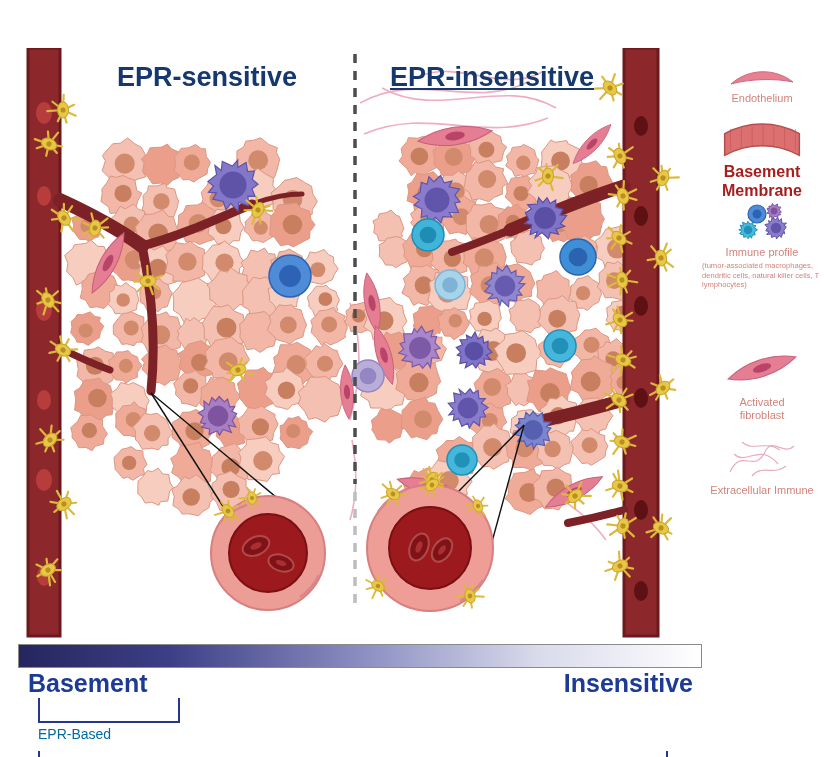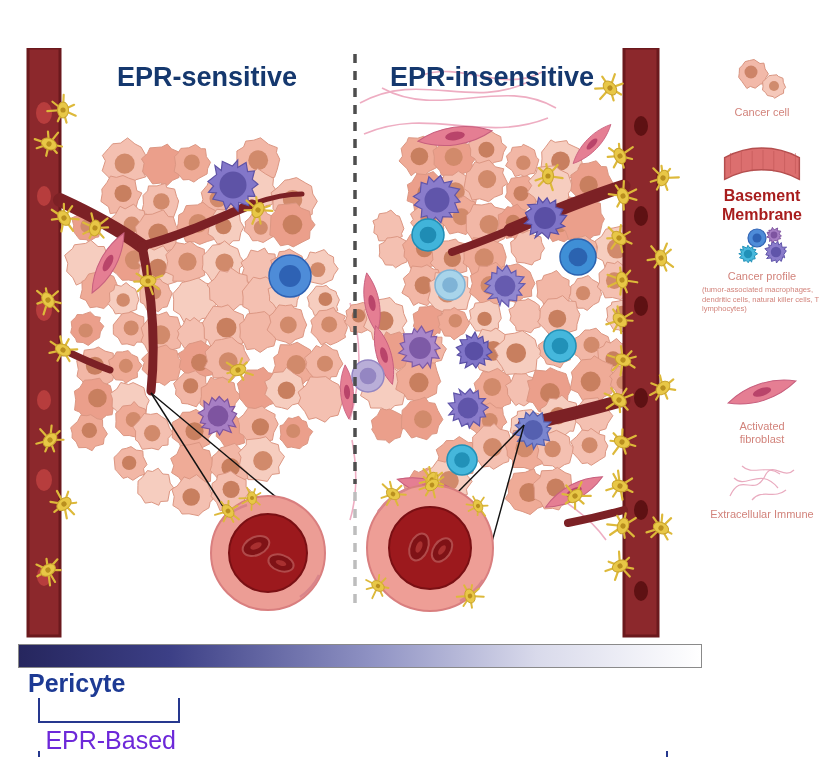--- a/index.html
+++ b/index.html
@@ -2,40 +2,40 @@
 <html><head>
 <meta charset="utf-8">
 <style>
   html,body{margin:0;padding:0;background:#fff;}
   .page{width:824px;height:757px;position:relative;background:#fff;overflow:hidden;
         font-family:"Liberation Sans",sans-serif;margin-top:48px;}
   #scene{position:absolute;left:0;top:0;}
   .title{position:absolute;top:14px;transform:translateX(-50%);font-size:27px;font-weight:bold;
          color:#15386e;white-space:nowrap;}
   .left-title{left:207px;}
-  .right-title{left:492px;}
+  .right-title{left:492px;text-decoration:underline;}
   .legend{position:absolute;left:700px;top:0;width:124px;display:flex;flex-direction:column;
           align-items:center;padding-top:6px;}
   .legend-item{display:flex;flex-direction:column;align-items:center;justify-content:flex-start;width:124px;}
   .li-1{height:86px}.li-2{height:78px}.li-3{height:62px}.li-4{height:84px}
   .li-5{height:142px}.li-6{height:92px}.li-7{height:86px}
   .llabel{font-size:11px;color:#d2837b;text-align:center;line-height:1.15;margin-top:2px;}
   .llabel.dark{color:#a81d1d;font-weight:bold;font-size:16px;}
   .w74{max-width:74px;}
   .lsub{font-size:7.6px;color:#d2837b;text-align:left;line-height:1.3;margin-top:2px;max-width:120px;}
   .gradient-bar{position:absolute;left:18px;top:596px;width:682px;height:22px;border:1px solid #8a8a8a;
     background:linear-gradient(90deg,#26265e 0%,#3c3f86 22%,#9093c4 52%,#d9daeb 76%,#ffffff 100%);}
   .scale-label{position:absolute;top:621px;font-size:25px;font-weight:bold;color:#1d3a94;}
   .sensitive{left:28px;}
   .insensitive{right:131px;}
   .bracket{position:absolute;border-left:2.5px solid #26388e;border-right:2.5px solid #26388e;
            border-bottom:2.5px solid #26388e;}
   .epr-based-bracket{left:38px;top:650px;width:138px;height:23px;}
   .epr-adaptive-bracket{left:38px;top:703px;width:626px;height:21px;}
-  .bracket-label{position:absolute;font-size:25px;color:#6d28d9;text-align:right;}
+  .bracket-label{position:absolute;font-size:14px;color:#0369a1;text-align:left;}
   .epr-based-label{left:38px;top:678px;width:138px;}
   .epr-adaptive-label{left:38px;top:729px;width:626px;}
 </style>
 </head>
 <body>
 
 <div class="page">
 
   <svg id="scene" width="700" height="595" viewBox="0 0 700 595">
     <g id="g-ecm">
@@ -845,28 +845,25 @@
     <g id="g-divider">
       <line x1="355" y1="6" x2="355" y2="436" stroke="#4d4d4d" stroke-width="3.5" stroke-dasharray="9 8"></line>
       <line x1="355" y1="444" x2="355" y2="558" stroke="#bdbdbd" stroke-width="3.5" stroke-dasharray="9 8"></line>
     </g>
   </svg>
 
   <div class="title left-title">EPR-sensitive</div>
   <div class="title right-title">EPR-insensitive</div>
 
   <div class="legend">
-    <div class="legend-item li-1">
-      <svg id="icon-cancer" width="72" height="50" viewBox="0 0 72 50">
-          <path d="M42.4,19.9L39.8,23.7L39.4,29.1L34.4,30.2L29.2,34.2L24.3,32.4L20.9,34.5L16.0,27.6L12.7,23.3L13.2,19.6L13.5,14.2L16.5,11.2L19.1,7.6L23.5,6.5L28.1,5.5L34.0,9.5L37.9,9.1L39.1,14.9Z" fill="#f2b9a9" stroke="#d99581" stroke-width="1"></path>
-          <circle cx="25" cy="18" r="6.5" fill="#cd8468"></circle>
-          <path d="M59.6,33.4L57.7,35.7L57.5,39.3L54.3,40.7L48.7,44.2L47.0,42.6L41.4,41.5L39.5,38.5L36.5,36.1L37.0,32.7L36.6,27.7L39.4,25.3L42.9,21.7L46.8,21.2L50.9,20.8L52.3,22.4L57.0,24.3L57.3,28.3Z" fill="#f5c8ba" stroke="#d99581" stroke-width="1"></path>
-          <circle cx="48" cy="32" r="5" fill="#d08c6e"></circle>
+    <div class="legend-item li-3">
+      <svg id="icon-endothelium" width="78" height="36" viewBox="0 0 78 36">
+          <path d="M8,30 C26,14 52,14 70,28 C52,24 26,25 8,30 Z" fill="#e8818f" stroke="#d16680" stroke-width="1"></path>
         </svg>
-      <div class="llabel">Cancer cell</div>
+      <div class="llabel">Endothelium</div>
     </div>
     <div class="legend-item li-4">
       <svg id="icon-membrane" width="86" height="46" viewBox="0 0 86 46">
           <path d="M5,18 C29,5 57,5 81,18 L81,40 C57,27 29,27 5,40 Z" fill="#dc6f6f" stroke="#b44e4e" stroke-width="1.5"></path>
           <line x1="11" y1="13.2" x2="11" y2="34.2" stroke="#c05555" stroke-width="1" opacity="0.6"></line>
           <line x1="22" y1="12.1" x2="22" y2="33.1" stroke="#c05555" stroke-width="1" opacity="0.6"></line>
           <line x1="33" y1="11" x2="33" y2="32" stroke="#c05555" stroke-width="1" opacity="0.6"></line>
           <line x1="44" y1="10.1" x2="44" y2="31.1" stroke="#c05555" stroke-width="1" opacity="0.6"></line>
           <line x1="55" y1="11.2" x2="55" y2="32.2" stroke="#c05555" stroke-width="1" opacity="0.6"></line>
           <line x1="66" y1="12.3" x2="66" y2="33.3" stroke="#c05555" stroke-width="1" opacity="0.6"></line>
@@ -878,21 +875,21 @@
       <svg id="icon-immune" width="60" height="44" viewBox="0 0 60 44">
           <circle cx="25" cy="14" r="9" fill="#4e8cd8" stroke="#2e62b4" stroke-width="1.2"></circle>
           <circle cx="25" cy="14" r="4.5" fill="#2e62b4"></circle>
           <path d="M25.5,29.8L22.4,31.8L23.2,34.8L20.3,35.2L19.5,38.2L18.1,35.8L16.2,38.7L14.3,36.6L11.7,37.3L11.7,35.0L7.6,33.8L9.8,31.3L6.8,29.7L9.7,28.9L8.2,25.0L11.3,26.1L10.6,22.3L14.8,24.0L15.9,21.3L18.0,24.2L21.1,22.4L20.6,25.2L23.9,25.5L22.5,27.8Z" fill="#49b9dd" stroke="#2191b8" stroke-width="1"></path>
           <circle cx="16" cy="30" r="4.2" fill="#2191b8"></circle>
           <path d="M54.3,26.8L51.9,30.4L52.7,33.9L50.8,32.7L49.3,37.4L47.1,35.6L44.5,39.0L43.8,36.0L39.5,37.4L39.1,34.0L34.6,34.5L37.1,31.7L33.8,30.8L35.6,27.6L32.9,24.6L37.4,23.5L36.4,20.5L39.0,21.9L40.1,17.8L43.9,19.6L45.8,17.3L46.8,21.1L49.3,18.6L50.0,23.2L54.6,23.2L51.9,25.1Z" fill="#8a7ccb" stroke="#6055aa" stroke-width="1"></path>
           <circle cx="44" cy="28" r="5.2" fill="#6055aa"></circle>
           <path d="M49.4,11.9L47.4,12.7L48.7,14.7L45.7,15.3L45.8,17.2L42.8,16.5L40.0,18.6L39.6,16.0L37.5,17.5L37.9,14.1L34.7,13.0L36.6,11.7L35.1,8.2L37.4,8.8L36.8,6.3L39.4,6.1L40.4,3.4L42.1,5.9L45.7,4.0L45.1,6.7L48.8,7.2L47.0,9.9Z" fill="#a77fc4" stroke="#7e54a0" stroke-width="1"></path>
           <circle cx="42" cy="11" r="3.4" fill="#7e54a0"></circle>
         </svg>
-      <div class="llabel">Cancer profile</div>
+      <div class="llabel">Immune profile</div>
       <div class="lsub">(tumor-associated macrophages, dendritic cells, natural killer cells, T lymphocytes)</div>
     </div>
     <div class="legend-item li-6">
       <svg id="icon-fibro" width="80" height="52" viewBox="0 0 80 52">
           <g transform="translate(40,26) rotate(-18) scale(1.05)">
             <path d="M-34,0 C-20,-7 -8,-8 0,-8 C8,-8 20,-7 34,0 C20,7 8,8 0,8 C-8,8 -20,7 -34,0 Z" fill="#e57e93" stroke="#c75f7e" stroke-width="1"></path>
             <ellipse cx="0" cy="0" rx="9" ry="3.8" fill="#b9446a"></ellipse>
           </g>
         </svg>
       <div class="llabel w74">Activated fibroblast</div>
@@ -902,19 +899,20 @@
           <path d="M8,38 C20,12 32,42 44,16 C52,4 62,22 72,12" fill="none" stroke="#e9abbf" stroke-width="1.2"></path>
           <path d="M12,20 C24,32 38,8 56,30" fill="none" stroke="#e9abbf" stroke-width="1.2"></path>
           <path d="M30,42 C40,30 52,42 64,32" fill="none" stroke="#e9abbf" stroke-width="1.2"></path>
           <path d="M20,8 C30,18 44,6 58,16" fill="none" stroke="#e9abbf" stroke-width="1.2"></path>
         </svg>
       <div class="llabel">Extracellular Immune</div>
     </div>
   </div>
 
   <div class="gradient-bar"></div>
-  <div class="scale-label sensitive">Pericyte</div>
+  <div class="scale-label sensitive">Basement</div>
+  <div class="scale-label insensitive">Insensitive</div>
 
   <div class="bracket epr-based-bracket"></div>
   <div class="bracket-label epr-based-label">EPR-Based</div>
   <div class="bracket epr-adaptive-bracket"></div>
 
 </div>
 
 </body></html>

